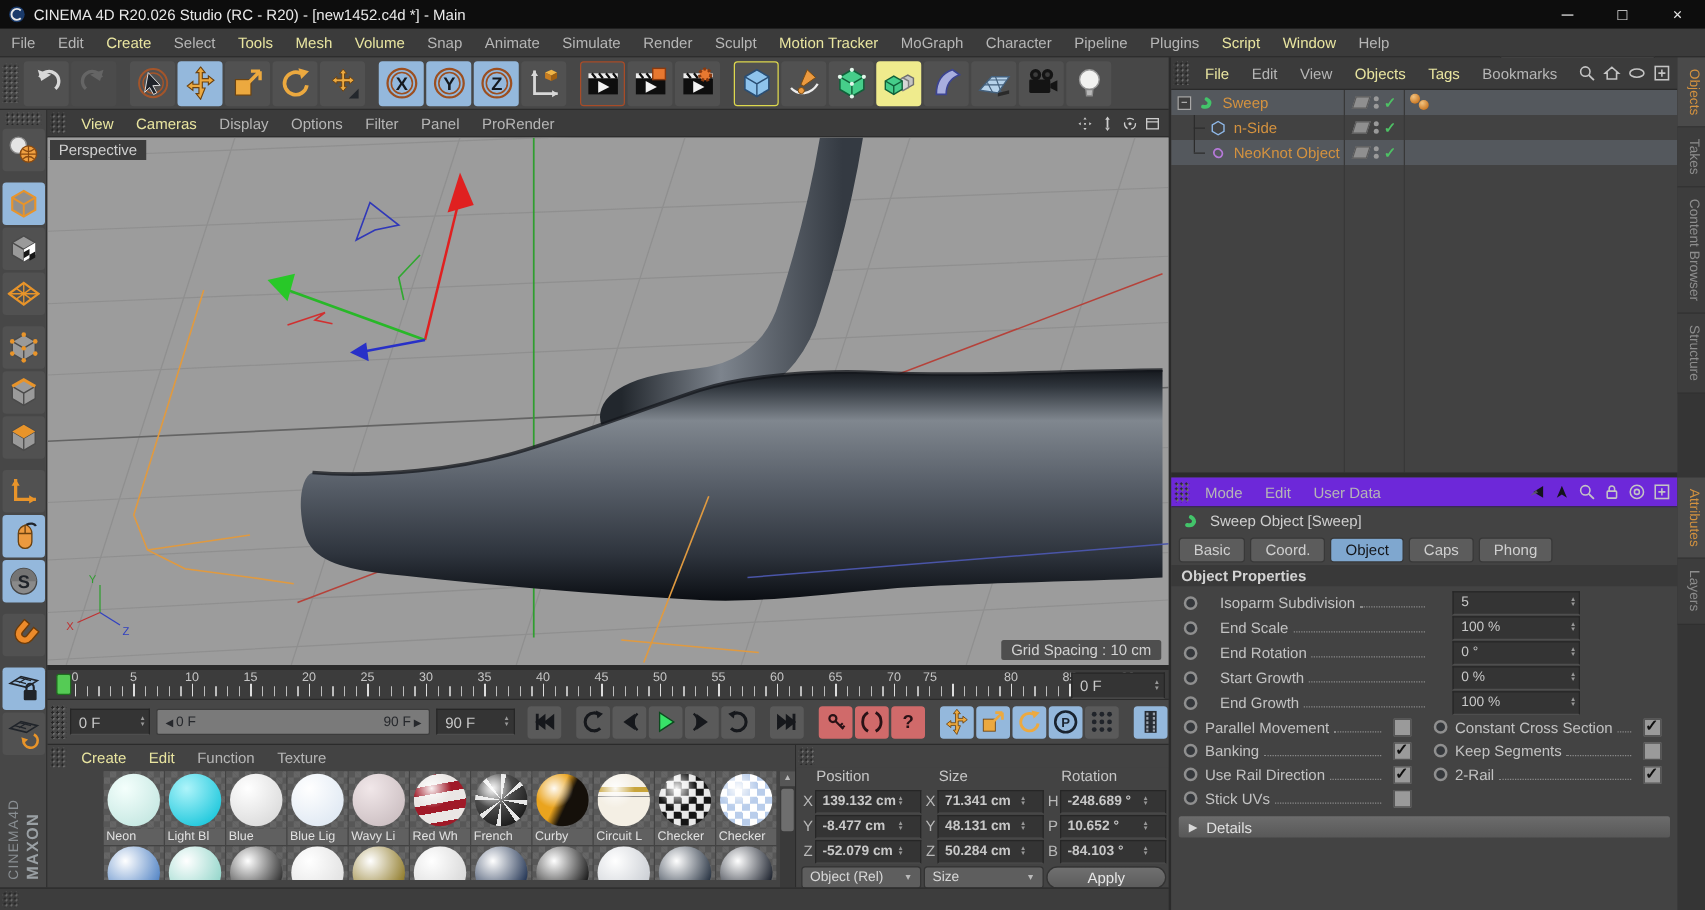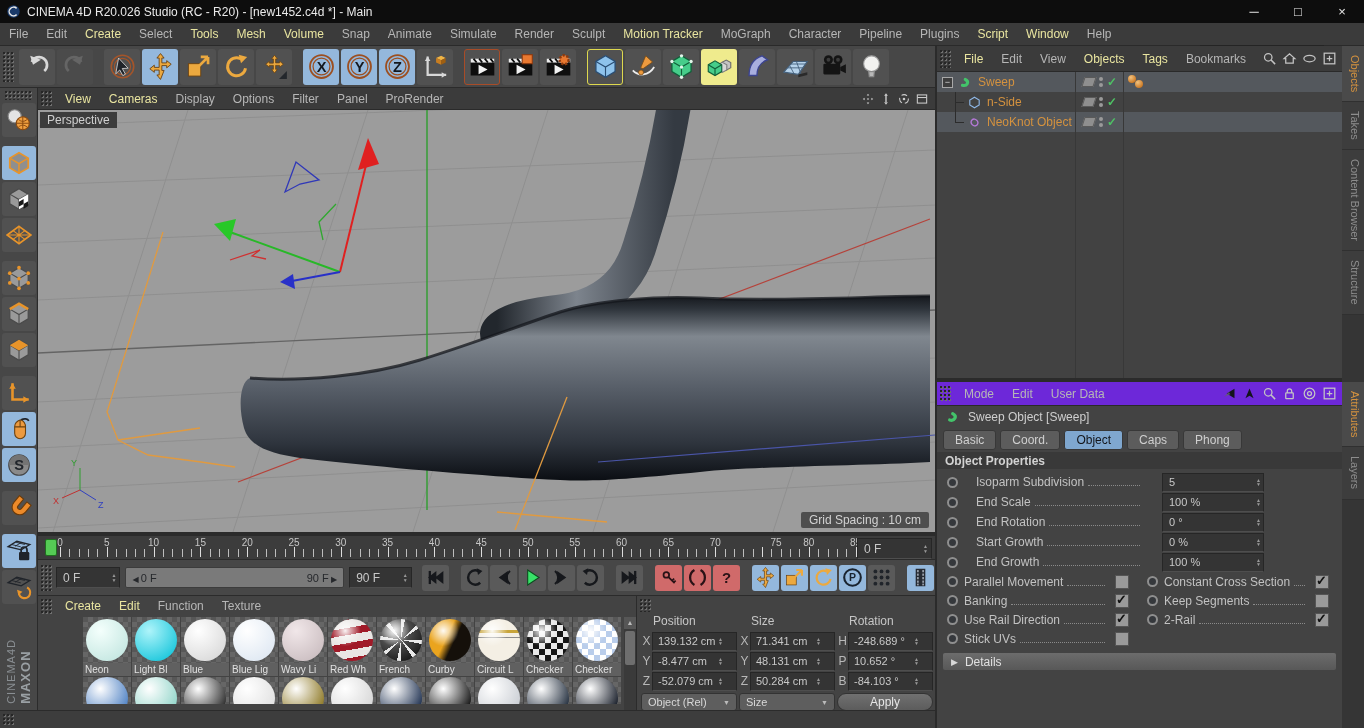--- a/index.html
+++ b/index.html
@@ -124,21 +124,21 @@
   .mat-scroll .thumb{margin:2px 1px;height:34px;background:#6e6e6e;border-radius:2px;}
 
   
   .coords{position:absolute;top:596px;left:637px;width:298px;height:114px;background:#434343;box-sizing:border-box;}
   .coord-head{height:18px;display:flex;align-items:center;background:#434343;}
   .coord-cols{display:flex;padding-left:4px;}
   .ccol-c{width:96px;margin-right:2px;}
   .c-row{display:flex;align-items:center;height:20px;}
   .c-axis{width:11px;color:#b8b8b8;text-align:center;}
   .c-field{flex:1;height:17px;background:#343434;border:1px solid #262626;border-bottom-color:#4e4e4e;
-           display:flex;align-items:center;justify-content:space-between;padding:0 13px 0 5px;}
+           display:flex;align-items:center;justify-content:space-between;padding:0 13px 0 5px;font-weight:bold;}
   .c-val{color:#c8c8c8;font-size:11px;white-space:nowrap;}
   .spin{display:flex;flex-direction:column;font-size:5px;line-height:4.5px;color:#999;}
   .c-foot{margin-top:2px;height:18px;display:flex;}
   .c-select{flex:1;background:#5e5e5e;border-radius:3px;display:flex;align-items:center;
             justify-content:space-between;padding:0 6px;color:#d8d8d8;font-size:11px;border:1px solid #333;}
   .c-select .dd{font-size:7px;color:#bbb;}
   .c-apply{flex:1;background:linear-gradient(#707070,#5c5c5c);border-radius:9px;display:flex;
            align-items:center;justify-content:center;color:#e6e6e6;border:1px solid #333;}
 
   
@@ -736,21 +736,21 @@
         <span class="rlab" style="left:234px">25</span>
         <span class="rlab" style="left:280.79999999999995px">30</span>
         <span class="rlab" style="left:327.59999999999997px">35</span>
         <span class="rlab" style="left:374.4px">40</span>
         <span class="rlab" style="left:421.2px">45</span>
         <span class="rlab" style="left:468px">50</span>
         <span class="rlab" style="left:514.8px">55</span>
         <span class="rlab" style="left:561.5999999999999px">60</span>
         <span class="rlab" style="left:608.4px">65</span>
         <span class="rlab" style="left:655.1999999999999px">70</span>
-        <span class="rlab" style="left:716px">75</span>
+        <span class="rlab" style="left:684px">75</span>
         <span class="rlab" style="left:748.8px">80</span>
         <span class="rlab" style="left:795.5999999999999px">85</span>
         <span class="rlab" style="left:842.4px">90</span>
       </div>
     <div class="ruler-ticks"></div>
     <div class="ruler-ticks-major"></div>
     <div class="pfield frame-field-right">
       <span>0 F</span>
       <span class="spin">
           <span>▲</span>

